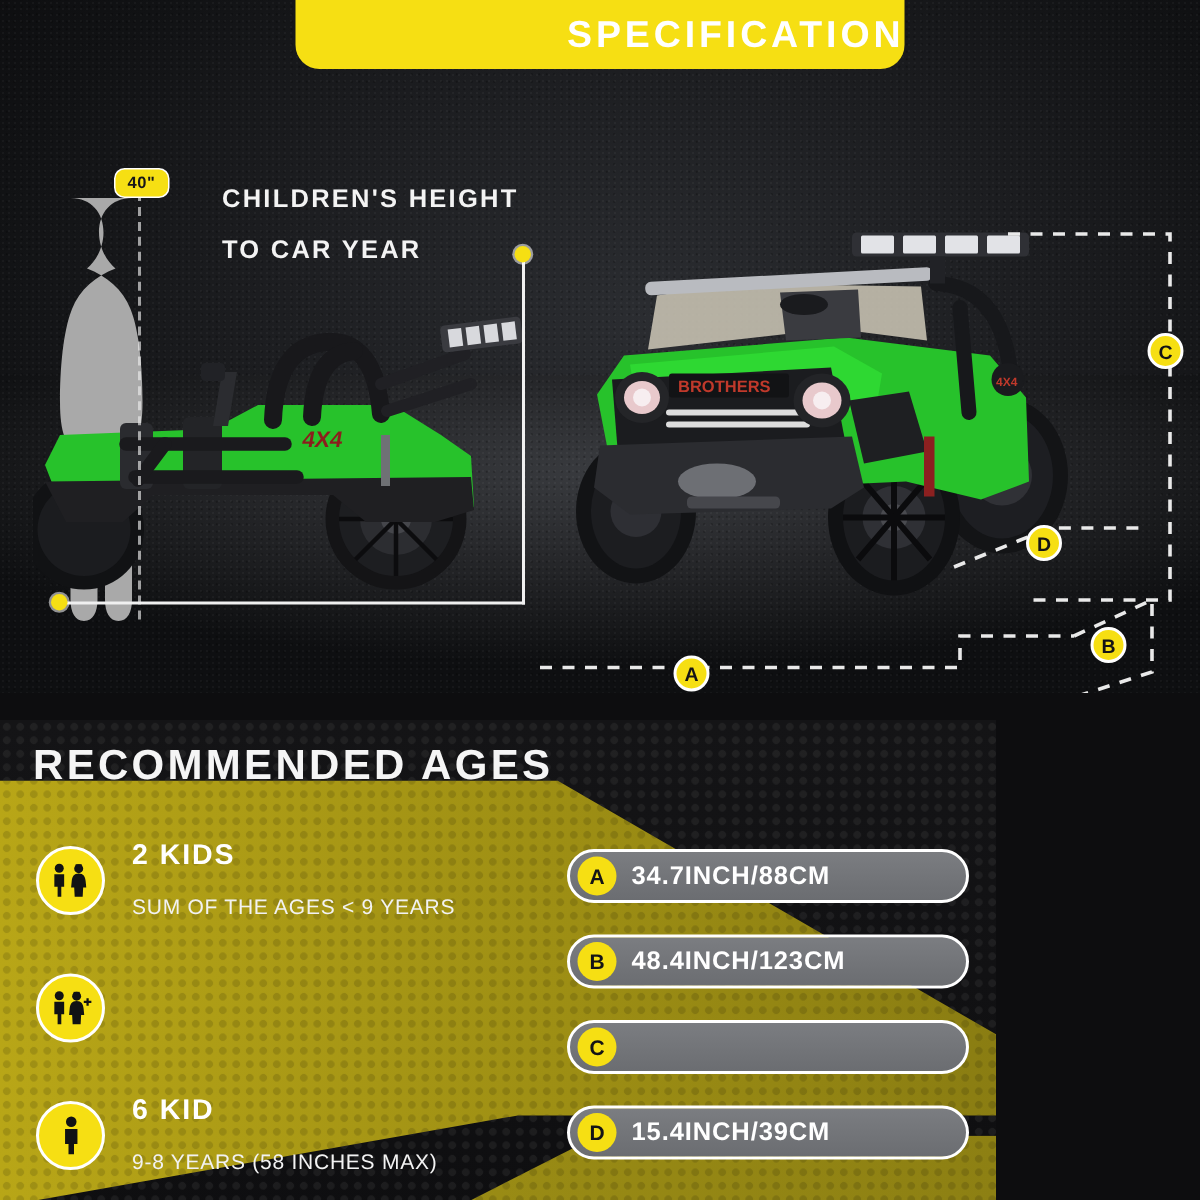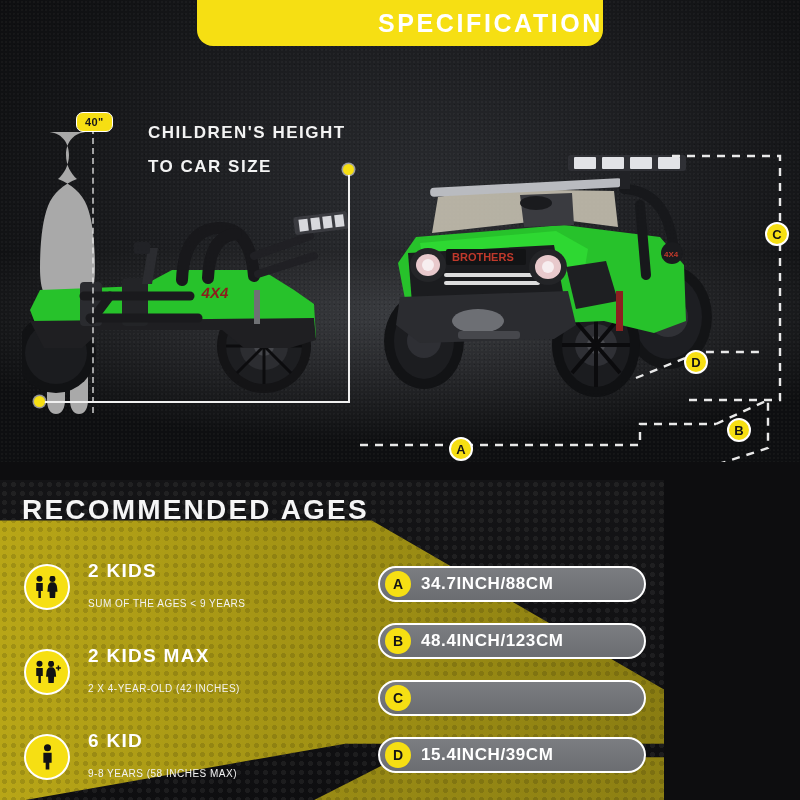--- a/index.html
+++ b/index.html
@@ -137,21 +137,21 @@
   .age-list { position: absolute; left: 24px; top: 80px; width: 420px; z-index: 12; }
   .age-row { display: flex; align-items: center; height: 54px; margin-bottom: 31px; }
   .age-icon {
     width: 46px; height: 46px; border-radius: 50%;
     background: #f6df13; border: 2.5px solid #ffffff;
     display: flex; align-items: center; justify-content: center;
     flex: 0 0 auto;
   }
   .age-text { margin-left: 18px; }
   .age-main { color: #ffffff; font-size: 19px; font-weight: 700; letter-spacing: 1.3px; line-height: 22px; }
-  .age-sub  { color: #f2f2f2; font-size: 10px; font-weight: 400; letter-spacing: .5px; line-height: 20px; margin-top: 12px; }
+  .age-sub  { color: #f2f2f2; font-size: 14px; font-weight: 400; letter-spacing: .5px; line-height: 20px; margin-top: 12px; }
 
   
   .pill-list { position: absolute; right: 18px; top: 86px; width: 268px; z-index: 14; }
   .pill {
     display: flex; align-items: center; height: 36px; margin-bottom: 21px;
     background: linear-gradient(180deg, #7b7d81 0%, #6b6d71 100%);
     border: 2px solid #ffffff; border-radius: 20px;
     padding-left: 5px;
   }
   .pill-badge {
@@ -171,21 +171,21 @@
     <div class="spec-grain"></div>
 
     <svg class="silhouette" viewBox="0 0 100 288">
       <path fill="#a9a9a9" d="M50 4c-14 0-22 10-22 23 0 10 5 19 11 24-13 5-24 14-29 27-6 15-8 40-8 62 0 10 1 18 3 23l4 9 0 100c0 8 3 14 9 14s9-6 9-14l0-74 5 0 0 74c0 8 3 14 9 14s9-6 9-14l0-100 4-9c2-5 3-13 3-23 0-22-2-47-8-62-5-13-16-22-29-27 6-5 11-14 11-24 0-13-8-23-22-23z" transform="translate(0,0)"></path>
     </svg>
     <div class="dash-center"></div>
     <div class="badge-40">40"</div>
 
     <div class="headline">
       <div>CHILDREN'S HEIGHT</div>
-      <div>TO CAR SIZE</div>
+      <div>TO CAR YEAR</div>
     </div>
 
     <svg class="veh-side" viewBox="0 0 330 225">
 
       <ellipse cx="242" cy="168" rx="47" ry="47" fill="#141416"></ellipse>
       <ellipse cx="242" cy="168" rx="38" ry="38" fill="#1d1e21"></ellipse>
       <circle cx="242" cy="168" r="24" fill="#2c2d31"></circle>
       <circle cx="242" cy="168" r="10" fill="#45464b"></circle>
       <g stroke="#0c0c0e" stroke-width="3">
         <line x1="242" y1="130" x2="242" y2="206"></line>
@@ -367,24 +367,20 @@
             <g fill="#111214">
               <circle cx="11" cy="5" r="4.4"></circle>
               <path d="M6.2 11h9.6v12H13v10h-3.6V23H6.2z"></path>
               <circle cx="28" cy="5.4" r="4.4"></circle>
               <path d="M25 1.2h6v2.2h-6z"></path>
               <path d="M28 10.2c4.6 0 6.4 3 6.8 7.4l.6 6.2h-3l-.5 9.2h-7.8l-.5-9.2h-3l.6-6.2c.4-4.4 2.2-7.4 6.8-7.4z"></path>
               <path d="M37.6 7.4h2.2v2.6h2.6v2.2h-2.6v2.6h-2.2v-2.6H35v-2.2h2.6z"></path>
             </g>
           </svg>
         </div>
-        <div class="age-text">
-          <div class="age-main">2 KIDS MAX</div>
-          <div class="age-sub">2 X 4-YEAR-OLD (42 INCHES)</div>
-        </div>
       </div>
 
       <div class="age-row">
         <div class="age-icon">
           <svg viewBox="0 0 24 34" width="19" height="26">
             <g fill="#111214">
               <circle cx="12" cy="5" r="4.6"></circle>
               <path d="M6.6 11.4h10.8v13h-3v9h-4.8v-9h-3z"></path>
             </g>
           </svg>

